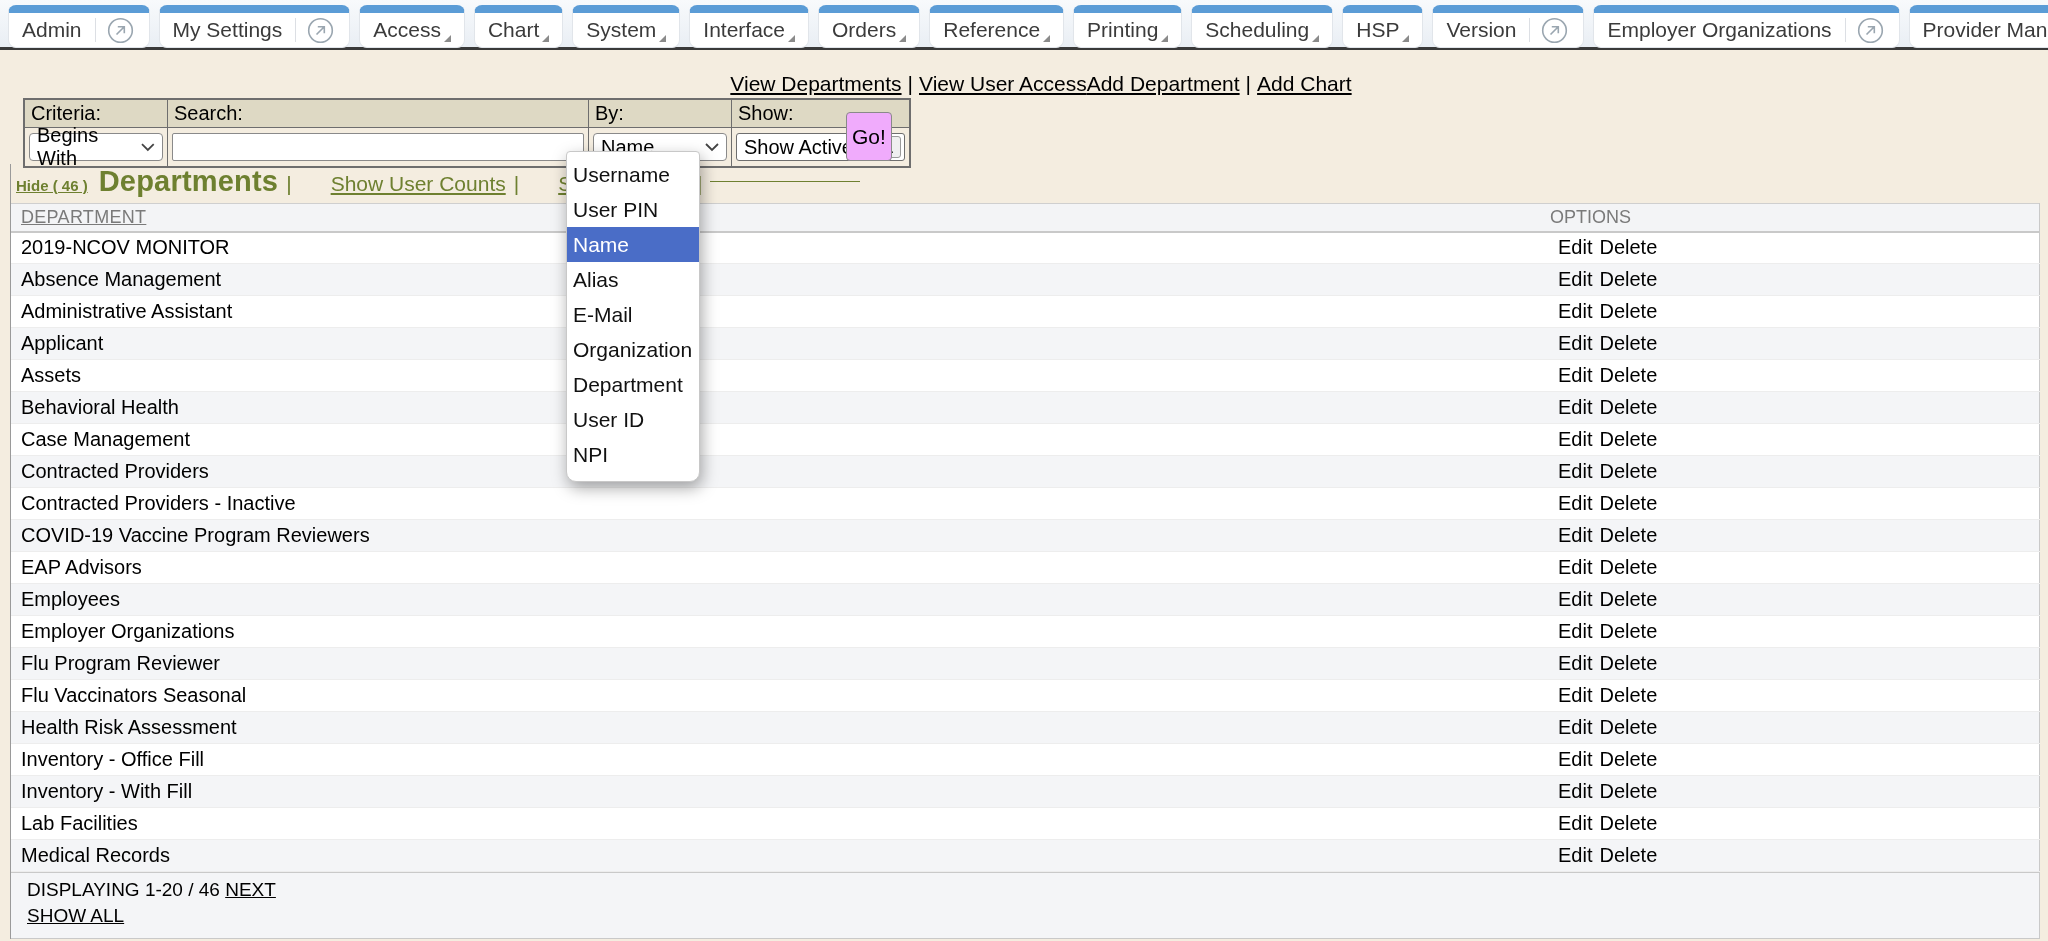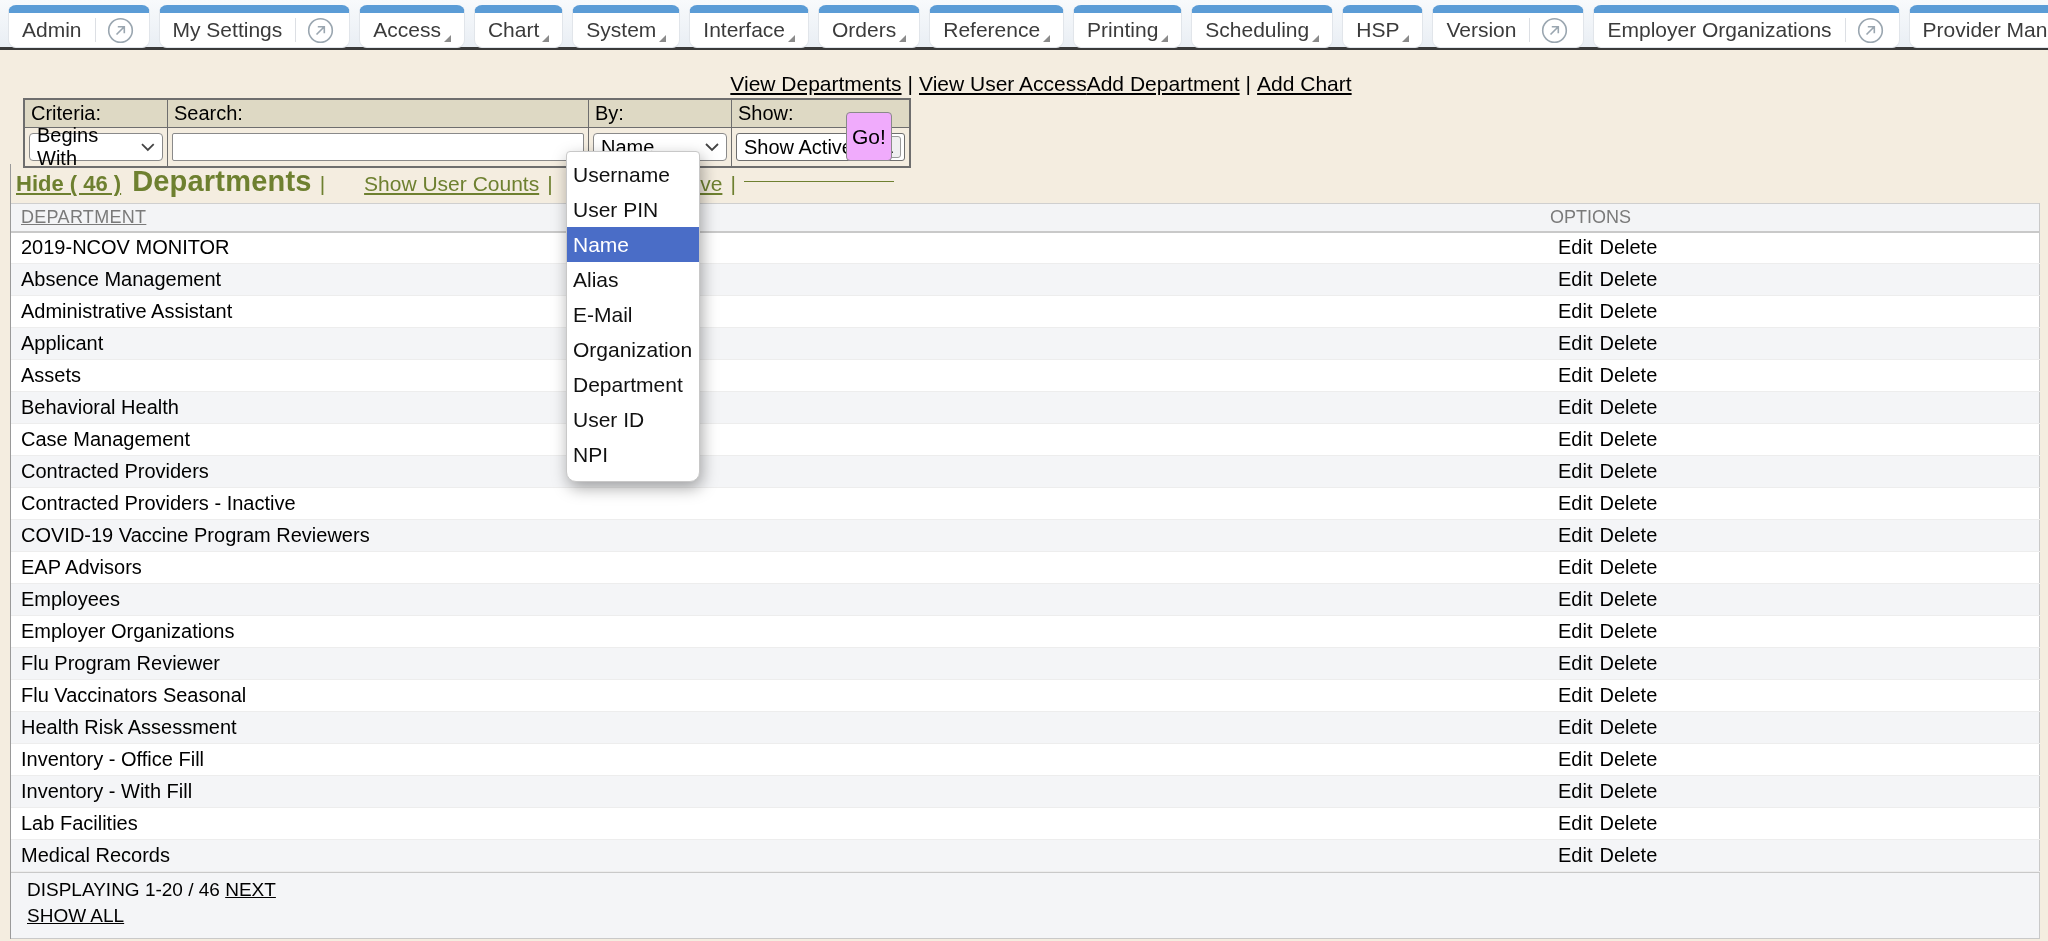--- a/index.html
+++ b/index.html
@@ -72,21 +72,21 @@
     border:1px solid #c8c8c8;border-radius:4px 4px 10px 10px;
     box-shadow:2px 6px 16px rgba(0,0,0,0.35);padding:5px 0 9px;
   }
   .dd-option{height:35px;line-height:35px;padding-left:6px;font-size:21px;color:#111;cursor:pointer;white-space:nowrap;}
   .dd-option.selected{background:var(--selection-blue,#4a6dc7);color:#fff;}
   
   #content{position:absolute;top:164px;left:10px;width:2030px;box-sizing:border-box;
     border-left:1px solid #9a9a9a;}
   .hide-line{display:flex;align-items:baseline;padding:1px 0 5px 5px;color:var(--olive-link,#6e8030);}
   .green-link{color:var(--olive-link,#6e8030);text-decoration:underline;cursor:pointer;}
-  .hide-link{font-size:22px;font-weight:bold;}
+  .hide-link{font-size:15px;font-weight:bold;}
   .dept-title{font-size:29px;font-weight:bold;margin-left:11px;letter-spacing:0.2px;}
   .green-pipe{font-size:21px;margin:0 8px;}
   .show-link{font-size:21px;margin-left:31px;}
   .hdr-rule{flex:0 0 150px;height:0;border-top:1px solid var(--olive-link,#6e8030);align-self:center;}
   #dept-table{width:100%;border-collapse:collapse;table-layout:fixed;
     border-top:1px solid #cfcfcf;border-right:1px solid #c9c9c9;}
   #dept-table thead tr{height:28px;background:#f3f4f6;border-bottom:2px solid #c9c9c9;}
   #dept-table th{font-size:18px;font-weight:400;color:#7a7a7a;text-align:left;padding-left:10px;}
   .th-dept{text-decoration:underline;cursor:pointer;letter-spacing:0.3px;}
   .col-opts{width:488px;}

